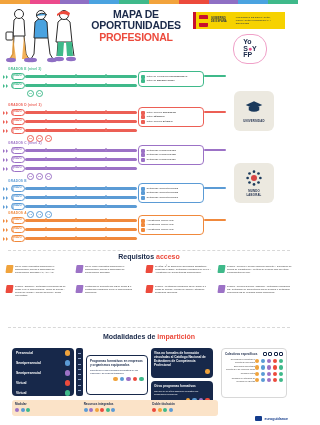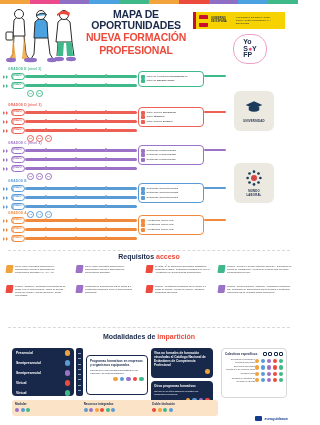--- a/index.html
+++ b/index.html
@@ -139,21 +139,20 @@
         <path d="M56 36 l-1 14 M70 36 l2 14"></path>
       </g>
       <path d="M56 36 l-1 14 l6 0 l1 -14 z" fill="#3fb98a"></path>
       <path d="M64 36 l1 14 l6 0 l-1 -14 z" fill="#3fb98a"></path>
       <ellipse cx="57" cy="53" rx="5" ry="2.2" fill="#8f6fc4"></ellipse>
       <ellipse cx="69" cy="53" rx="5" ry="2.2" fill="#8f6fc4"></ellipse>
     </svg>
 
     <div class="title-wrap">
       <div class="t1">MAPA DE OPORTUNIDADES</div>
-      <div class="t2">NUEVA FORMACIÓN</div>
       <div class="t2">PROFESIONAL</div>
     </div>
 
     <div class="gob-logo">
       <div class="crest"></div>
       <div class="gob-txt">
         <b>GOBIERNO</b>
         <b>DE ESPAÑA</b>
       </div>
       <div class="gob-txt" style="margin-left:6px; max-width:48px;">MINISTERIO DE EDUCACIÓN, FORMACIÓN PROFESIONAL Y DEPORTES</div>

